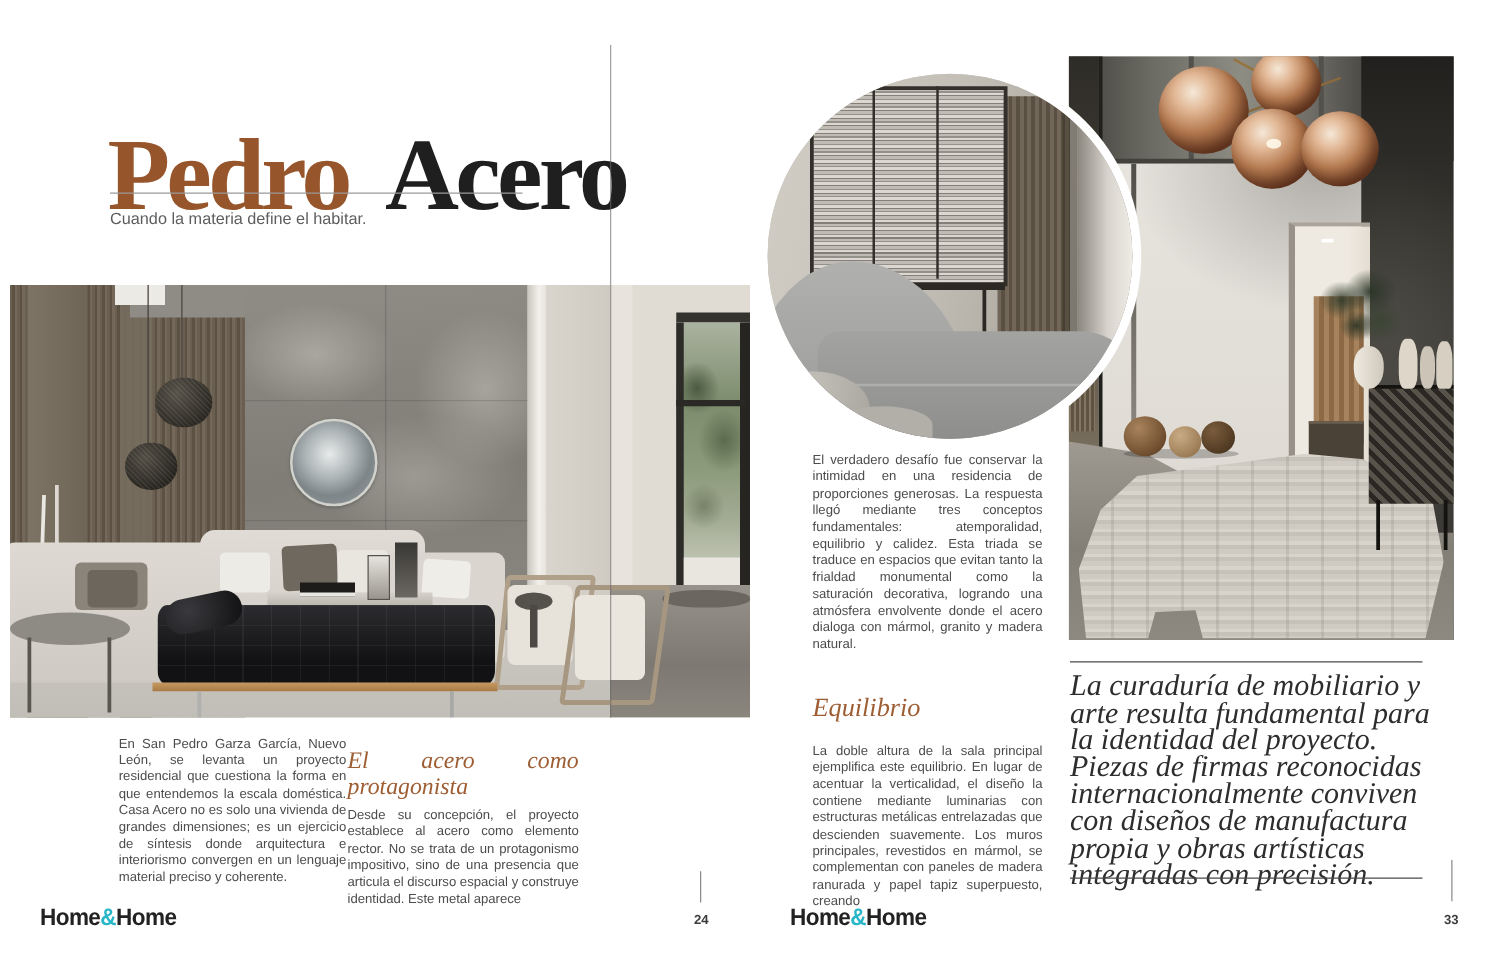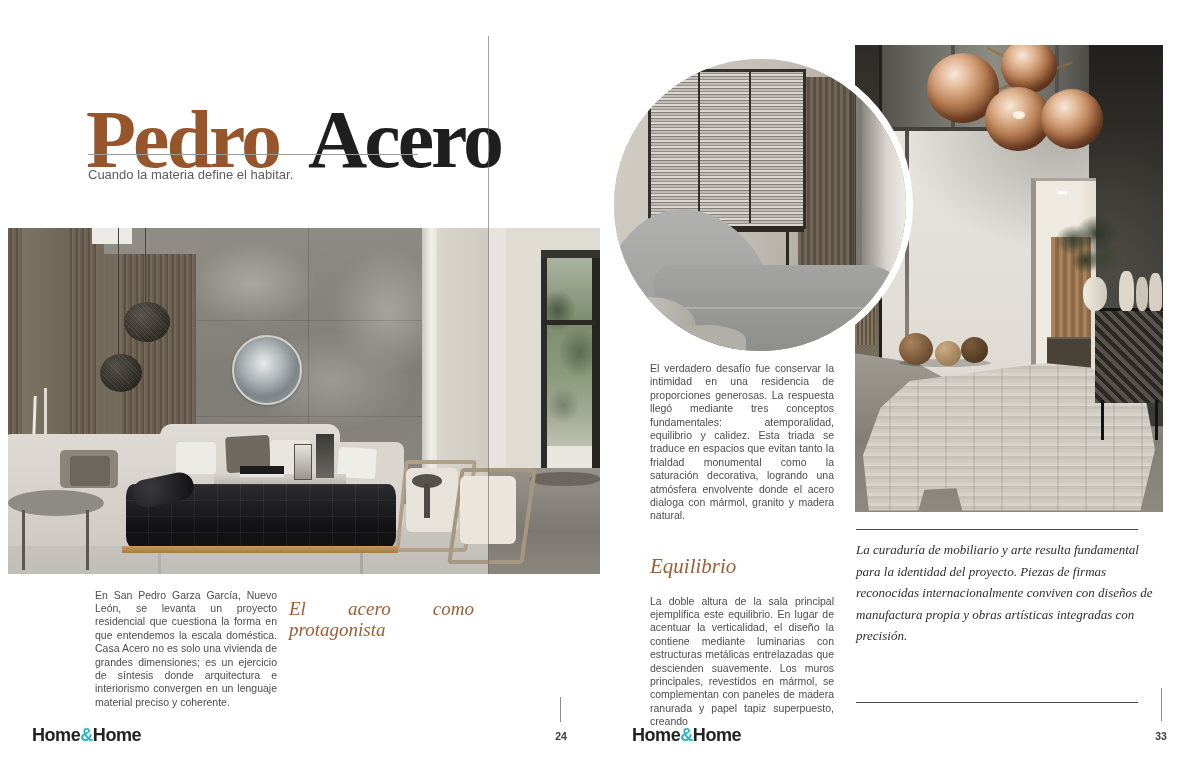--- a/index.html
+++ b/index.html
@@ -20,36 +20,36 @@
   .title-rule{left:88px;top:154px;width:330px;height:1px;background:#9a9a9a;}
   .subtitle{left:88px;top:167px;font-size:13px;color:#5d5d5d;}
   .vrule{left:488px;top:36px;width:1px;height:538px;background:rgba(105,105,105,.62);z-index:7;}
 
   .bodycol{
     width:182px;font-size:10.5px;line-height:13.4px;color:#4c4c4c;
     text-align:justify;text-justify:inter-word;
   }
   .bodycol p{margin:0;}
   .col1{left:95px;top:578px;}
-  .col2{left:289px;top:598px;width:185px;}
+  .col2{left:278px;top:598px;width:185px;}
   .col3a{left:650px;top:362px;width:184px;}
   .col3b{left:650px;top:584px;width:184px;}
   .sec-head{
     font-family:"Liberation Serif",serif;font-style:italic;color:#9e5e34;
     font-size:19px;line-height:21px;margin:0 0 6px 0;font-weight:400;
   }
   .sec-head.eq{position:absolute;left:650px;top:556px;font-size:21px;}
 
   .quote-rule{width:282px;height:1px;background:#4b4b4b;}
   .qr-top{left:856px;top:529px;}
   .qr-bottom{left:856px;top:702px;}
   .pull-quote{
     left:856px;top:539px;width:302px;
     font-family:"Liberation Serif",serif;font-style:italic;
-    font-size:13px;line-height:21.6px;color:#2d2d2d;
+    font-size:24px;line-height:21.6px;color:#2d2d2d;
   }
 
   .brand{font-size:19px;font-weight:bold;letter-spacing:-0.5px;color:#222;
     transform:scaleX(.95);transform-origin:left;}
   .brand .amp{color:#27b7c8;}
   .brand-left{left:32px;top:724px;}
   .brand-right{left:632px;top:724px;}
   .page-num{width:30px;text-align:center;font-size:10.5px;font-weight:bold;color:#3c3c3c;}
   .pn-left{left:546px;top:730px;}
   .pn-right{left:1146px;top:730px;}
@@ -296,20 +296,21 @@
     <div class="abs lp-daybed"></div>
     <div class="abs lp-bolster"></div>
     <div class="abs lp-rail"></div>
     <div class="abs lp-dleg1"></div>
     <div class="abs lp-dleg2"></div>
   </div>
 
   <p class="abs bodycol col1">En San Pedro Garza García, Nuevo León, se levanta un proyecto residencial que cuestiona la forma en que entendemos la escala doméstica. Casa Acero no es solo una vivienda de grandes dimensiones; es un ejercicio de síntesis donde arquitectura e interiorismo convergen en un lenguaje material preciso y coherente.</p>
   <div class="abs bodycol col2">
     <h2 class="sec-head">El acero como protagonista</h2>
+    <p>Desde su concepción, el proyecto establece al acero como elemento rector. No se trata de un protagonismo impositivo, sino de una presencia que articula el discurso espacial y construye identidad. Este metal aparece</p>
   </div>
 
   <div class="abs brand brand-left"><span>Home</span><span class="amp">&amp;</span><span>Home</span></div>
   <div class="abs tick tick-left"></div>
   <div class="abs page-num pn-left">24</div>
 
   <div class="abs photo-right">
     <div class="abs rp-transom"></div>
     <div class="abs rp-tmull1"></div>
     <div class="abs rp-tmull2"></div>

